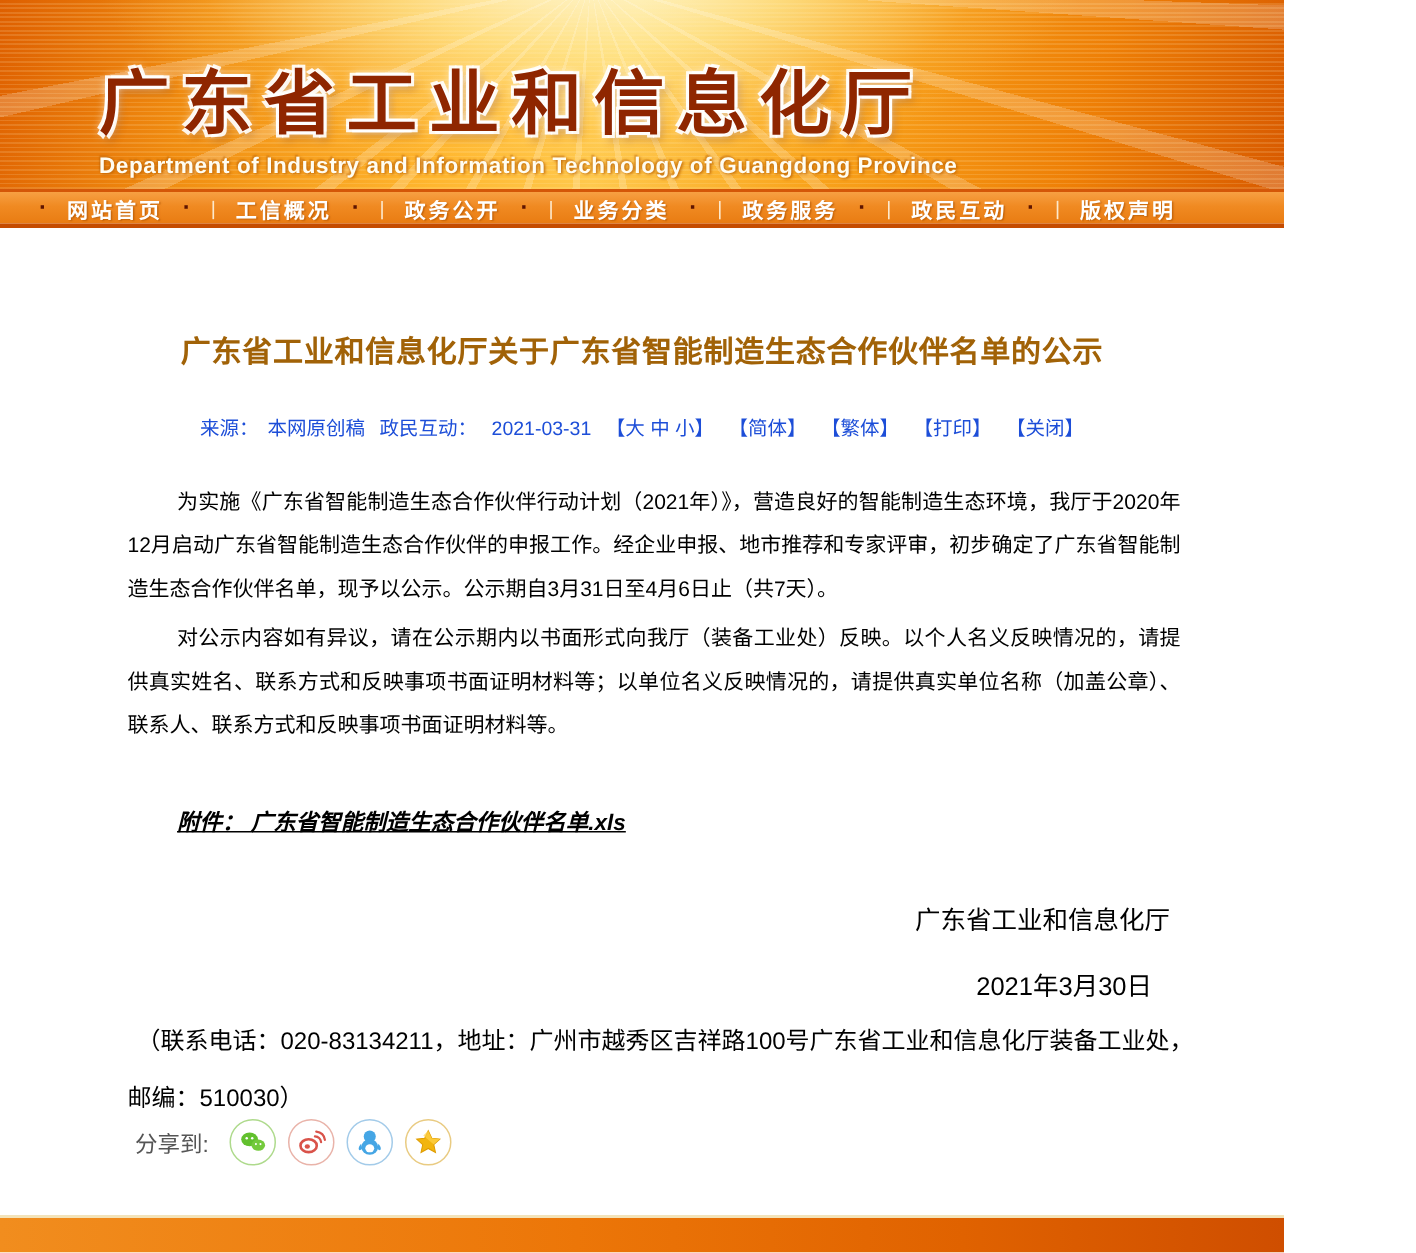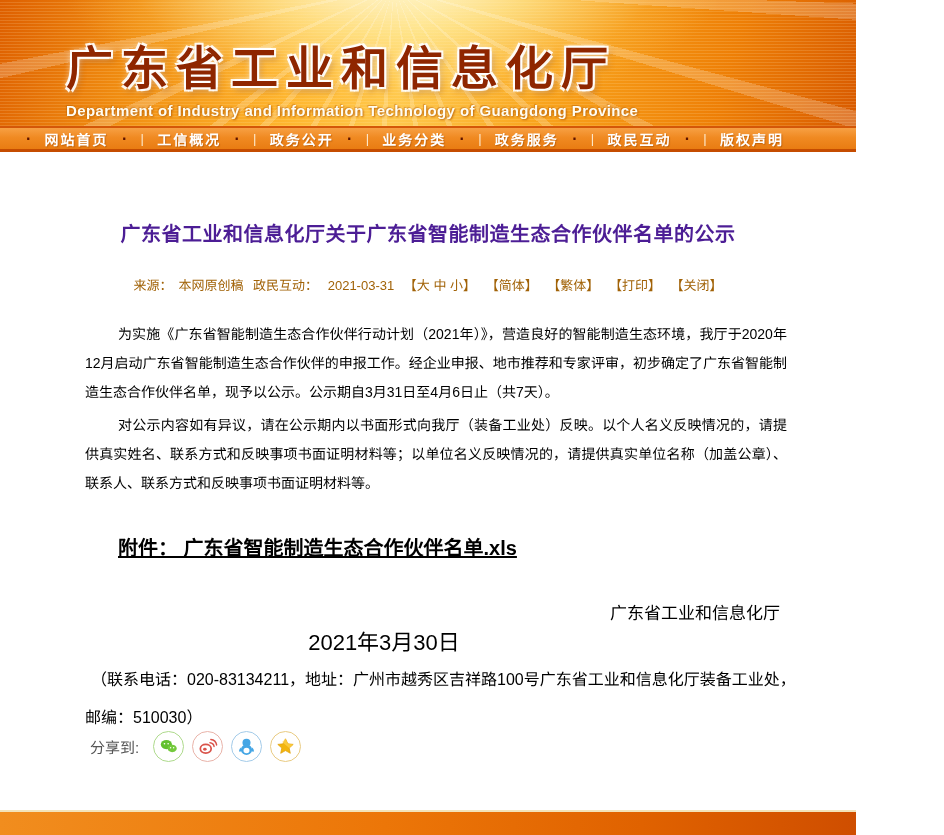--- a/index.html
+++ b/index.html
@@ -48,35 +48,35 @@
   .nav-item {
     color: #ffffff; font-size: 14px; font-weight: bold; text-decoration: none;
     letter-spacing: 2px; text-shadow: 1px 1px 1px rgba(170,80,0,0.6); cursor: pointer;
   }
   .nav-dot { color: #5e1400; font-size: 16px; font-weight: bold; line-height: 1; }
   .nav-sep { color: #fde9cc; font-size: 13px; }
 
   
   .content { height: 658px; overflow: hidden; background: #fff; color: #000; }
   .article-title {
-    margin-top: 66px; text-align: center; font-size: 20px; font-weight: 700; color: #4c1d95;
+    margin-top: 66px; text-align: center; font-size: 20px; font-weight: 700; color: #a16207;
     letter-spacing: 0.5px;
   }
   .meta { margin-top: 28px; text-align: center; font-size: 13px; color: #3f3f3f; }
-  .meta span, .meta a { margin: 0 3px; color: #a16207; text-decoration: none; }
+  .meta span, .meta a { margin: 0 3px; color: #1d4ed8; text-decoration: none; }
   .meta a { cursor: pointer; }
   .para {
     margin: 4px 69px 0 85px; font-size: 14px; line-height: 29px;
     text-align: justify; text-indent: 33px; color: #000;
   }
   .para.first { margin-top: 26px; }
-  .attachment-row { margin: 36px 0 0 85px; text-indent: 33px; font-size: 20px; line-height: 29px; }
+  .attachment-row { margin: 36px 0 0 85px; text-indent: 33px; font-size: 15px; line-height: 29px; font-style: italic; }
   .attachment-link { color: #000; font-weight: 700; text-decoration: underline; cursor: pointer; }
   .signature { margin: 36px 76px 0 0; text-align: right; font-size: 17px; line-height: 29px; }
-  .sig-date { margin: 0 88px 0 0; text-align: center; font-size: 22px; line-height: 29px; }
+  .sig-date { margin: 15px 88px 0 0; text-align: right; font-size: 17px; line-height: 29px; }
   .contact-line1 { margin: 10px 40px 0 91px; font-size: 16px; line-height: 26px; }
   .contact-line2 { margin: 12px 40px 0 85px; font-size: 16px; line-height: 26px; }
 
   
   .share-row { margin: 0 0 0 90px; display: flex; align-items: center; }
   .share-label { font-size: 15px; color: #555; margin-right: 14px; }
   .share-btn {
     width: 31px; height: 31px; border-radius: 50%; background: #fff;
     display: flex; align-items: center; justify-content: center;
     margin-right: 8px; cursor: pointer;

